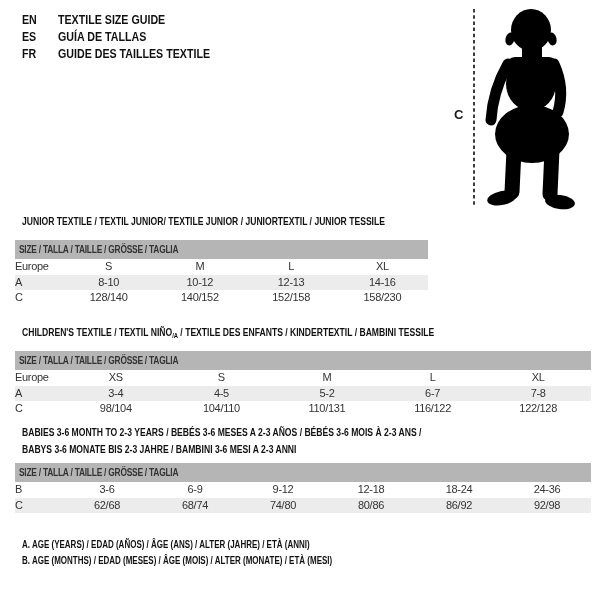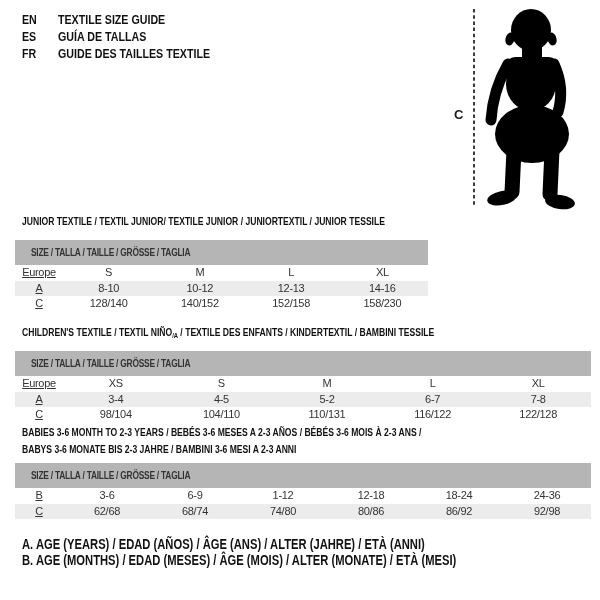--- a/index.html
+++ b/index.html
@@ -24,28 +24,28 @@
   .figlabel{font-family:"Liberation Sans", sans-serif;font-size:13px;font-weight:bold;fill:#1a1a1a;}
 
   
   .sec-title{left:22px;font-size:11px;font-weight:bold;color:#111;line-height:13px;white-space:nowrap;}
   .sec-title .sub{font-size:7.5px;vertical-align:-2px;}
   .two-line span{display:block;height:16.5px;line-height:16.5px;}
 
   
   table.size-table{left:15px;border-collapse:collapse;table-layout:fixed;font-size:11px;color:#333;}
   table.size-table td{padding:0;line-height:15.5px;height:15.5px;letter-spacing:-0.3px;overflow:hidden;}
-  tr.thead td{background:#b5b5b5;height:25px;line-height:19px;font-weight:bold;font-size:10.5px;color:#333;padding-left:16px;}
-  td.lbl{text-align:center;padding-left:6px;text-decoration:underline;}
+  tr.thead td{background:#b5b5b5;height:19px;line-height:19px;font-weight:bold;font-size:10.5px;color:#333;padding-left:4px;}
+  td.lbl{text-align:left;padding-left:6px;}
   td.val{text-align:center;}
   tr.alt td{background:#ececec;}
 
   
   .footnotes{left:22px;top:537px;}
-  .footnote{height:15.5px;line-height:15.5px;font-size:14px;font-weight:bold;color:#111;white-space:nowrap;}
+  .footnote{height:15.5px;line-height:15.5px;font-size:10px;font-weight:bold;color:#111;white-space:nowrap;}
 </style>
 </head>
 <body>
 
 <div>
 
   <div class="abs lang-block">
     <div class="lang-row">
       <span class="lang-code">EN</span><span class="lang-title">TEXTILE SIZE GUIDE</span>
     </div>
@@ -174,21 +174,21 @@
         <col>
       </colgroup>
     <tbody>
         <tr class="thead">
       <td colspan="7"><span class="cond85">SIZE / TALLA / TAILLE / GRÖSSE / TAGLIA</span></td>
     </tr>
     <tr>
       <td class="lbl">B</td>
       <td class="val">3-6</td>
       <td class="val">6-9</td>
-      <td class="val">1-12</td>
+      <td class="val">9-12</td>
       <td class="val">12-18</td>
       <td class="val">18-24</td>
       <td class="val">24-36</td>
     </tr>
     <tr class="alt">
       <td class="lbl">C</td>
       <td class="val">62/68</td>
       <td class="val">68/74</td>
       <td class="val">74/80</td>
       <td class="val">80/86</td>

